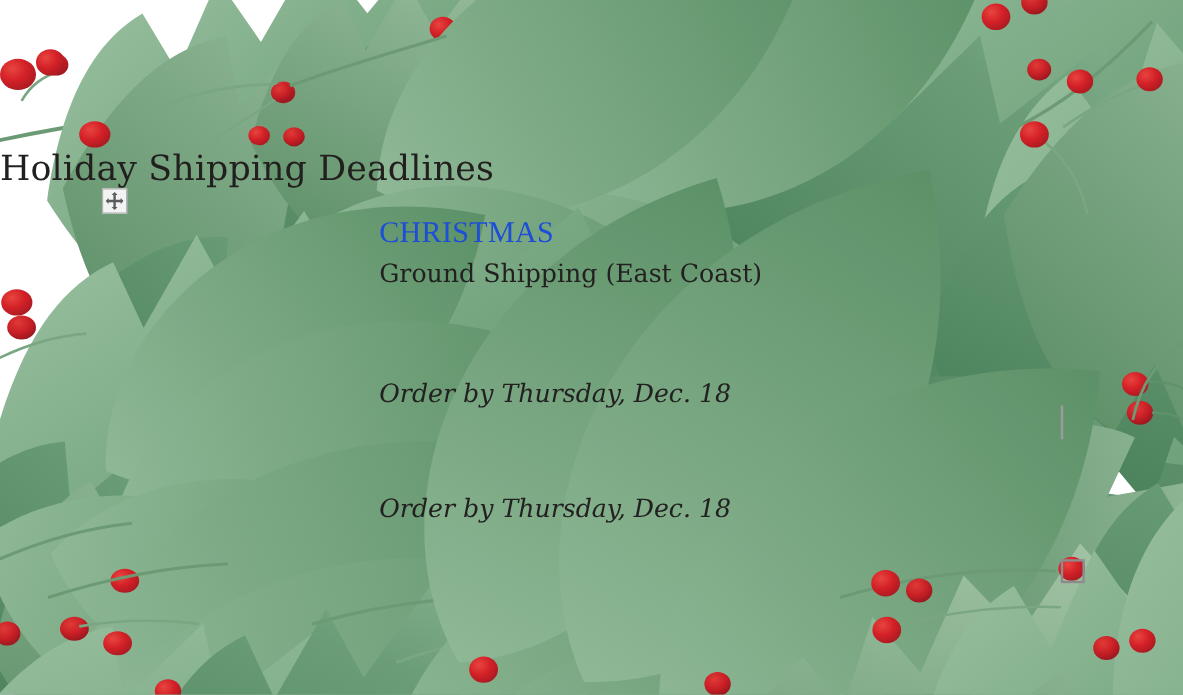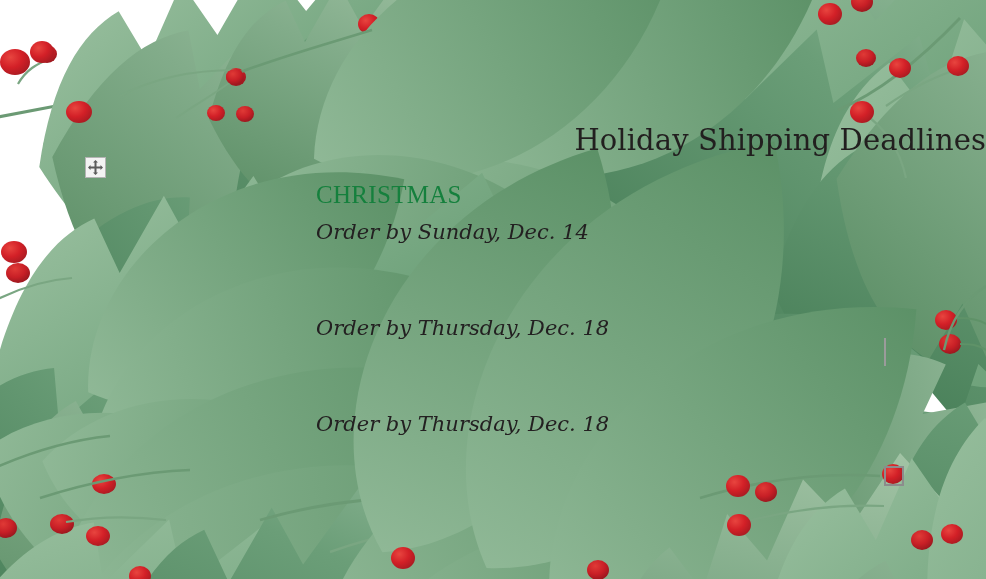--- a/index.html
+++ b/index.html
@@ -12,31 +12,31 @@
   #canvas{position:relative;width:986px;height:579px;background:#fff;overflow:hidden;}
 
   
   #border-art{position:absolute;inset:0;width:986px;height:579px;pointer-events:none;}
 
   
   #doc{position:absolute;inset:0;}
 
   .page-title{
     position:absolute;left:0;right:0;top:122px;
-    text-align:right;
+    text-align:left;
     font-family:"DejaVu Serif", serif;
     font-size:29px;font-weight:400;color:#221f1f;
     letter-spacing:.1px;line-height:36px;
   }
 
   .section{position:absolute;left:316px;}
 
   .section-heading{
     font-family:"Liberation Serif", serif;
-    font-size:25px;font-weight:400;color:#15803d;
+    font-size:25px;font-weight:400;color:#1d4ed8;
     letter-spacing:.3px;line-height:28px;
   }
   .item{position:absolute;left:316px;}
   .item-name{
     font-family:"DejaVu Serif", serif;
     font-size:21px;font-weight:400;color:#232021;
     line-height:28px;white-space:nowrap;
   }
   .item-deadline{
     font-family:"DejaVu Serif", serif;
@@ -330,21 +330,21 @@
 
   <div id="doc">
 
     <div class="page-title">Holiday Shipping Deadlines</div>
 
     <div class="section" style="top:181px;">
       <div class="section-heading">CHRISTMAS</div>
     </div>
 
     <div class="item" style="top:214px;">
-      <div class="item-deadline">Order by Sunday, Dec. 14</div>
+      <div class="item-name">Ground Shipping (East Coast)</div>
     </div>
 
     <div class="item" style="top:310px;">
       <div class="item-deadline">Order by Thursday, Dec. 18</div>
     </div>
 
     <div class="item" style="top:406px;">
       <div class="item-deadline">Order by Thursday, Dec. 18</div>
     </div>
   </div>

